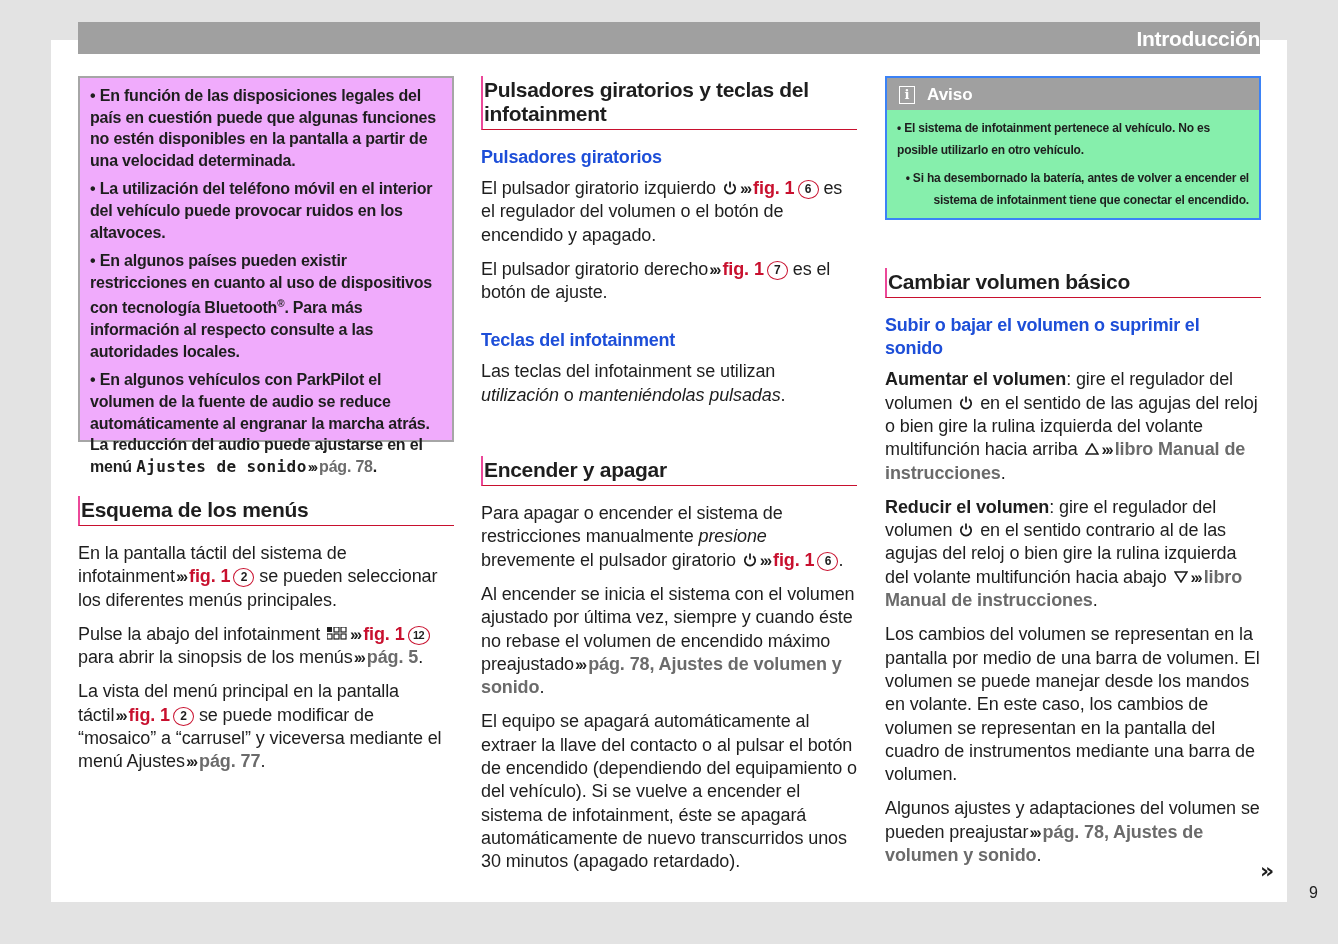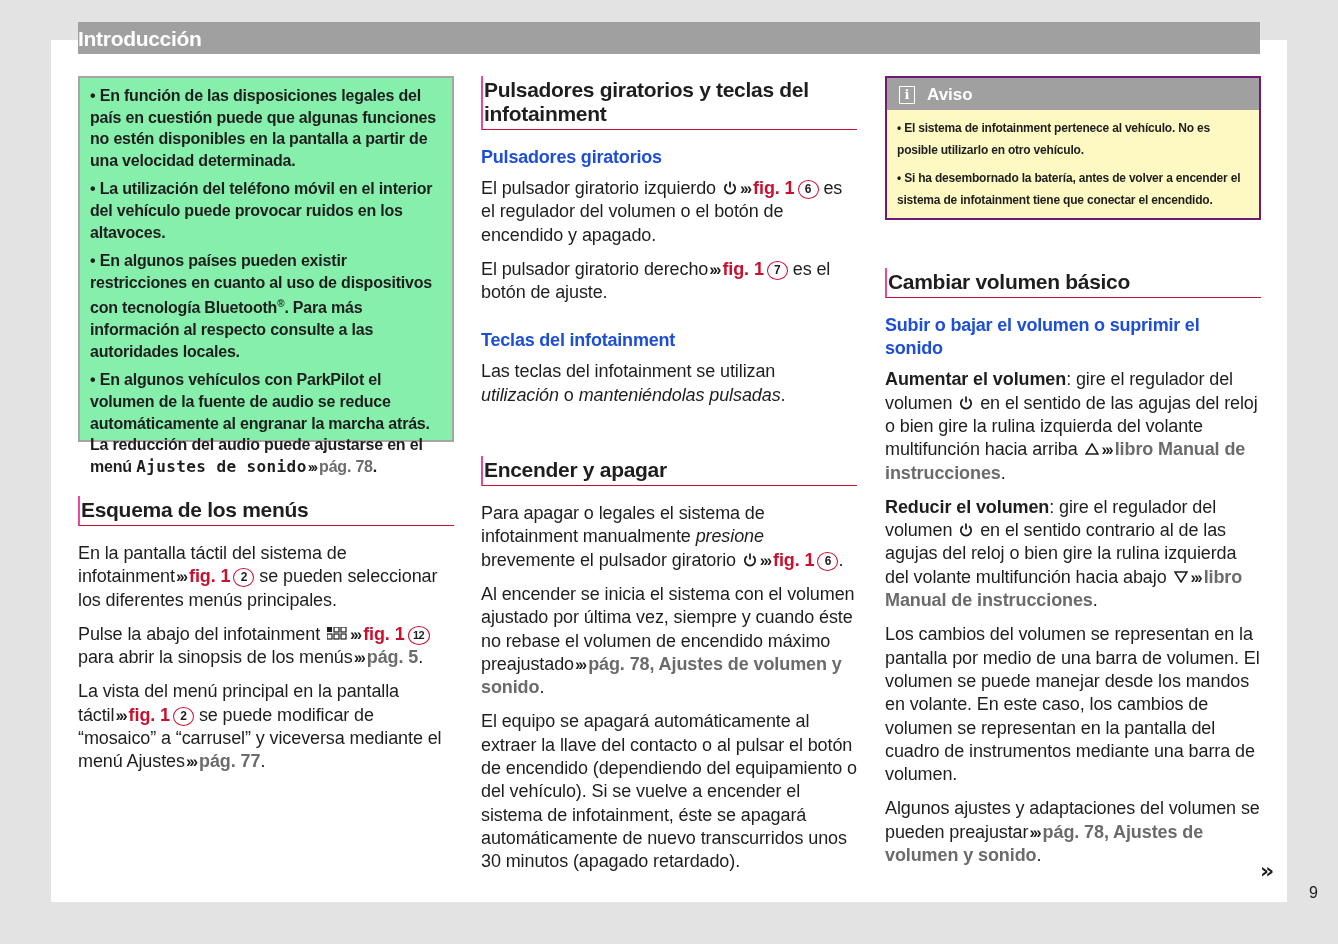--- a/index.html
+++ b/index.html
@@ -9,37 +9,37 @@
     font-family: "DejaVu Sans", "Liberation Sans", sans-serif;
     color: #1e1e1e;
   }
   .page {
     position: absolute; left: 51px; top: 40px; width: 1236px; height: 862px;
     background: #ffffff;
   }
   .header-bar {
     position: absolute; left: 78px; top: 22px; width: 1182px; height: 32px;
     background: #a0a0a0;
-    color: #ffffff; text-align: left;
+    color: #ffffff; text-align: right;
     font-family: "Liberation Sans", sans-serif; font-weight: bold;
     font-size: 21px; line-height: 34px; letter-spacing: -0.3px;
   }
   .col { position: absolute; top: 76px; width: 376px; }
   .col1 { left: 78px; }
   .col2 { left: 481px; }
   .col3 { left: 885px; }
 
   .body-text {
     font-family: "Liberation Sans", sans-serif;
     font-size: 18px; line-height: 23.3px; color: #1e1e1e;
     margin: 0 0 11px 0; letter-spacing: -0.1px;
   }
   .bold-text { font-weight: bold; }
   .note-box {
-    background: #86efac; border: 2px solid #a6a6a6;
+    background: #f0abfc; border: 2px solid #a6a6a6;
     padding: 7px 10px 6px 10px;
     font-family: "Liberation Sans", sans-serif; font-weight: bold;
     font-size: 16px; line-height: 21.6px; color: #1e1e1e;
   }
   .note-box p { margin: 0 0 7px 0; letter-spacing: -0.2px; }
   .note-box p:last-child { margin-bottom: 0; }
   .mono { font-family: "DejaVu Sans Mono", "Liberation Mono", monospace; font-weight: bold; font-size: 16px; letter-spacing: 0.4px; }
   .ref { color: #6b6b6b; font-weight: bold; }
   .fig { color: #c8102e; font-weight: bold; }
   .arrows { font-weight: bold; color: #1e1e1e; letter-spacing: -2px; margin: 0 3px 0 1px; font-size: 0.9em; }
@@ -56,34 +56,34 @@
   .section-title {
     border-left: 2px solid #ec4899; border-bottom: 1.5px solid #c8102e;
     padding: 2px 0 3px 1px;
     font-family: "Liberation Sans", sans-serif; font-weight: bold;
     font-size: 21px; line-height: 24px; color: #1e1e1e; letter-spacing: -0.3px;
   }
   .sub-heading {
     font-family: "Liberation Sans", sans-serif; font-weight: bold;
     font-size: 18px; line-height: 23px; color: #1d4ed8; margin: 0 0 8px 0; letter-spacing: -0.2px;
   }
-  .aviso-box { border: 2px solid #701a75; background: #fef9c3; }
+  .aviso-box { border: 2px solid #3b82f6; background: #86efac; }
   .aviso-header {
     background: #a0a0a0; color: #fff; height: 32px; line-height: 34px;
     font-family: "Liberation Sans", sans-serif; font-weight: bold; font-size: 17px;
     padding-left: 12px;
   }
   .info-icon {
     display: inline-block; width: 14px; height: 16px; border: 1.5px solid #fff;
     text-align: center; line-height: 16px; font-size: 13px; font-family: "DejaVu Serif", serif;
     font-weight: bold; vertical-align: 1px; margin-right: 12px;
   }
   .aviso-body { padding: 8px 10px 7px 10px; font-family: "Liberation Sans", sans-serif; font-weight: bold; font-size: 12px; line-height: 21.6px; }
   .aviso-body p { margin: 0 0 7px 0; letter-spacing: -0.2px; }
-  .aviso-body p:last-child { margin-bottom: 0; }
+  .aviso-body p:last-child { margin-bottom: 0; text-align: right; }
   .continue-mark {
     position: absolute; left: 1260px; top: 858px; font-weight: bold; font-size: 22px;
     color: #1e1e1e; font-family: "DejaVu Sans", sans-serif;
   }
   .page-number {
     position: absolute; left: 1309px; top: 884px; font-size: 16px; color: #1e1e1e;
     font-family: "Liberation Sans", sans-serif;
   }
 </style>
 </head>
@@ -142,21 +142,21 @@
   <div style="height:14px"></div>
   <div class="sub-heading">Teclas del infotainment</div>
   <p class="body-text">
     <span>Las teclas del infotainment se utilizan</span> <em>utilización</em> <span>o</span> <em>manteniéndolas pulsadas</em><span>.</span>
   </p>
 
   <div style="height:38px"></div>
   <div class="section-title">Encender y apagar</div>
   <div style="height:16px"></div>
   <p class="body-text">
-    <span>Para apagar o legales el sistema de infotainment manualmente</span> <em>presione</em> <span>brevemente el pulsador giratorio</span>
+    <span>Para apagar o encender el sistema de restricciones manualmente</span> <em>presione</em> <span>brevemente el pulsador giratorio</span>
     <svg class="power-icon" viewBox="0 0 14 14">
         <path d="M4 3.2 A5.2 5.2 0 1 0 10 3.2" fill="none" stroke="#1e1e1e" stroke-width="1.8"></path>
         <line x1="7" y1="0.5" x2="7" y2="6.5" stroke="#1e1e1e" stroke-width="1.8"></line>
       </svg><span class="arrows">›››</span><span class="fig">fig. 1</span><span class="circ">6</span><span>.</span>
   </p>
   <p class="body-text">
     <span>Al encender se inicia el sistema con el volumen ajustado por última vez, siempre y cuando éste no rebase el volumen de encendido máximo preajustado</span><span class="arrows">›››</span><span class="ref">pág. 78, Ajustes de volumen y sonido</span><span>.</span>
   </p>
   <p class="body-text">El equipo se apagará automáticamente al extraer la llave del contacto o al pulsar el botón de encendido (dependiendo del equipamiento o del vehículo). Si se vuelve a encender el sistema de infotainment, éste se apagará automáticamente de nuevo transcurridos unos 30 minutos (apagado retardado).</p>
 </div>

